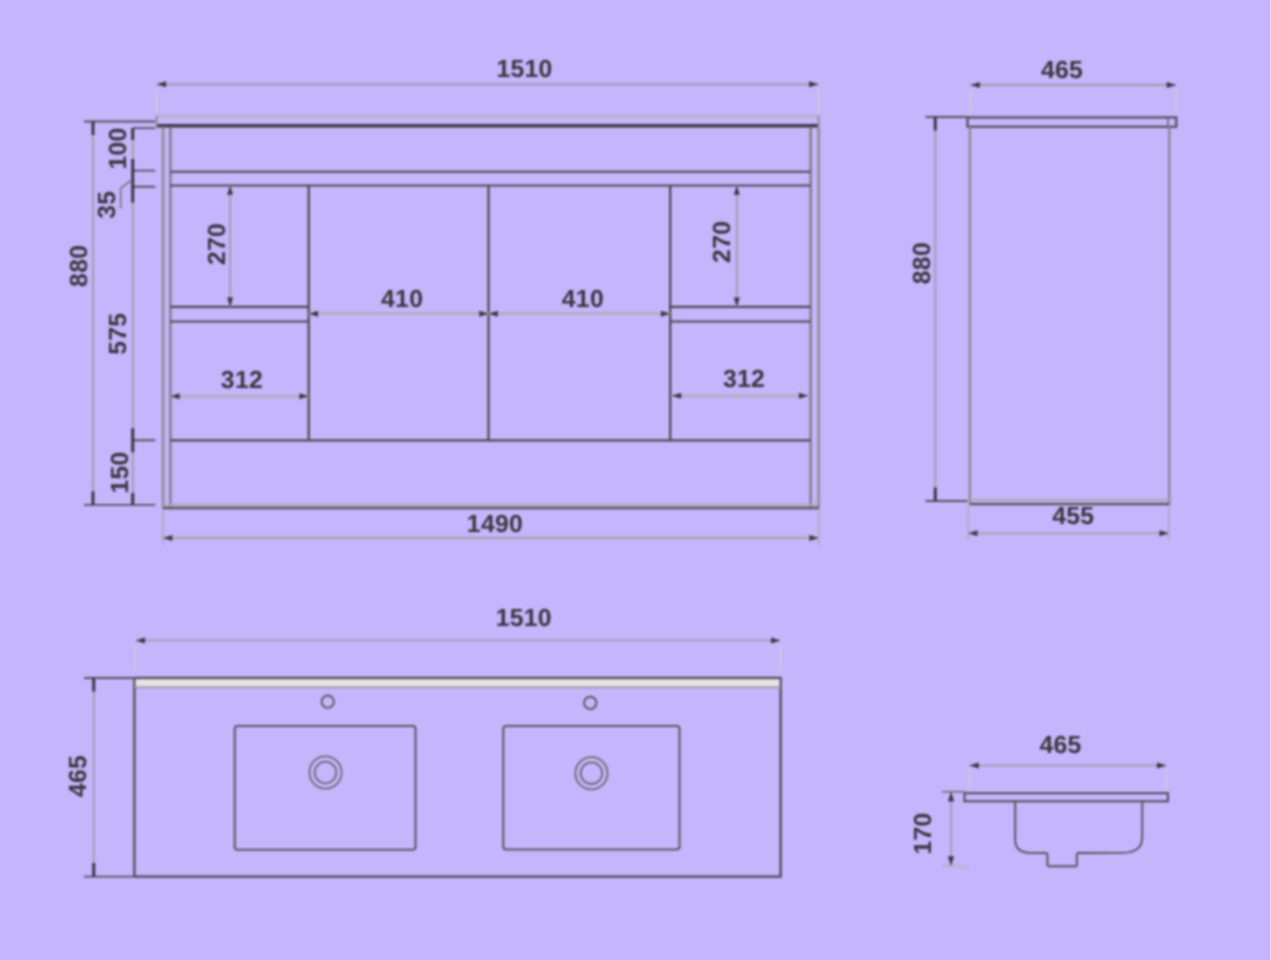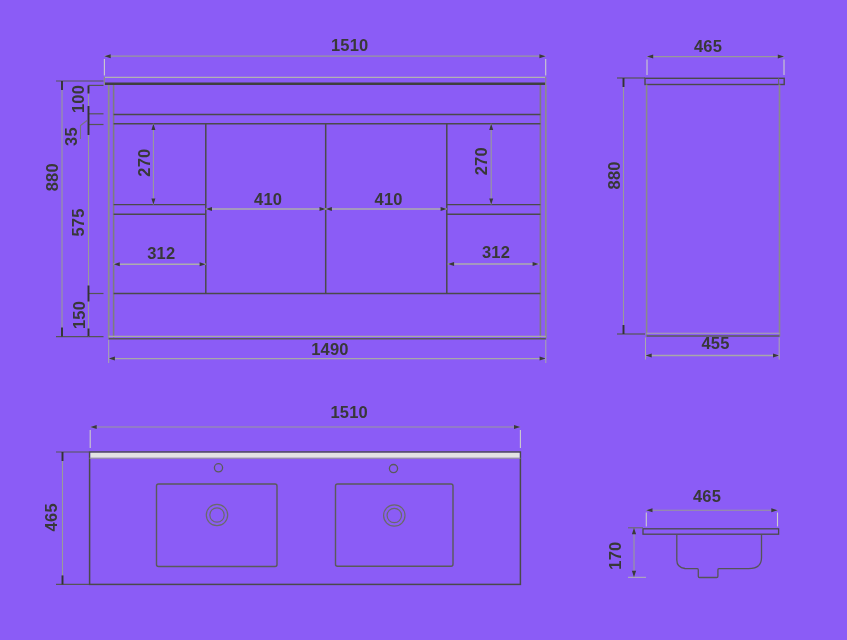--- a/index.html
+++ b/index.html
@@ -1,16 +1,16 @@
 <!DOCTYPE html>
 <html><head>
 <meta charset="utf-8">
 <style>
   html,body{margin:0;padding:0;background:#ffffff;}
-  #stage{position:relative;width:847px;height:640px;background:#8b5cf6;overflow:hidden;}
+  #stage{position:relative;width:847px;height:640px;background:#c4b5fd;overflow:hidden;}
   svg{display:block;filter:blur(0.55px);}
   text{font-family:"Liberation Sans",sans-serif;fill:#383838;font-weight:700;letter-spacing:0.2px;}
 </style>
 </head>
 <body>
 <div id="stage">
 <svg width="847" height="640" viewBox="0 0 847 640">
 <g stroke-linecap="butt" fill="none">
 
 <g>

